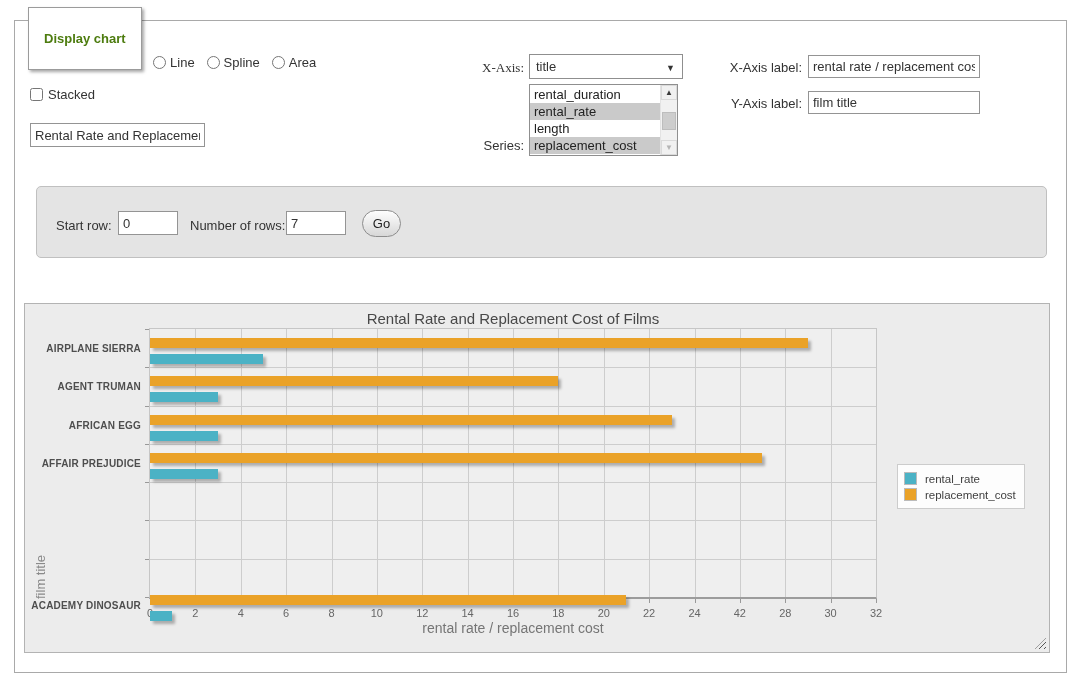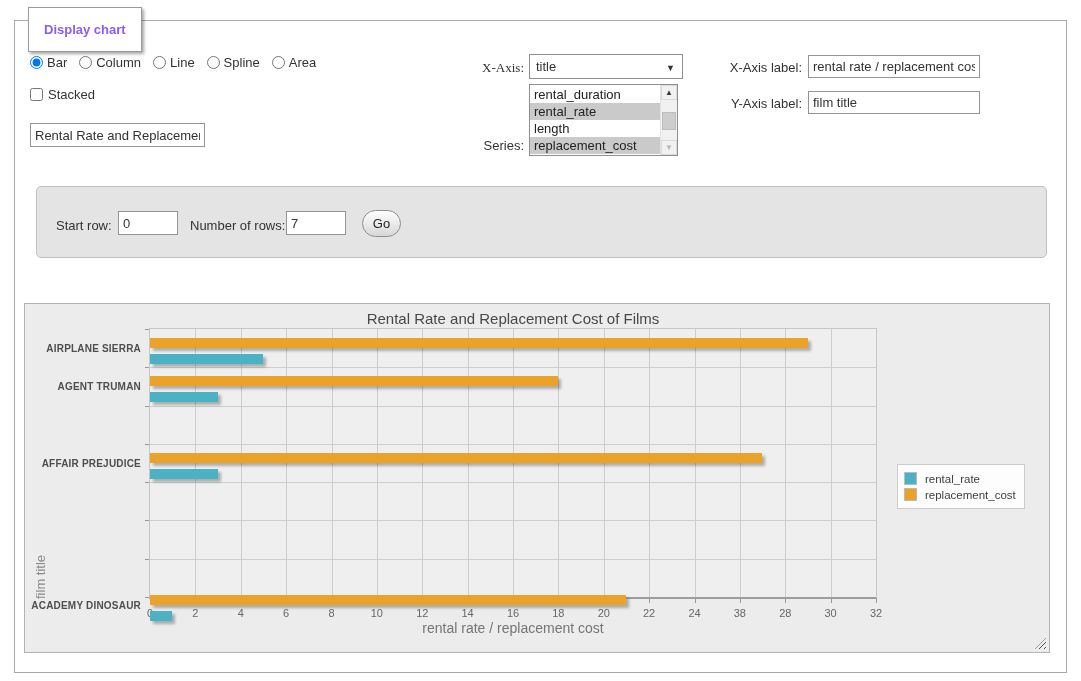--- a/index.html
+++ b/index.html
@@ -1,21 +1,21 @@
 <!DOCTYPE html>
 <html><head>
 <meta charset="utf-8">
 <style>
   * { box-sizing: border-box; margin: 0; padding: 0; }
   html,body { width:1081px; height:681px; background:#fff; font-family:"Liberation Sans",sans-serif; font-size:13px; color:#333; overflow:hidden; }
   .stage { position:relative; width:1081px; height:681px; }
 
   
   .fieldset-box { position:absolute; left:14px; top:20px; width:1053px; height:653px; border:1px solid #a9a9a9; background:#fff; }
-  .legend-tab { position:absolute; left:28px; top:7px; background:#fff; border:1px solid #9b9b9b; padding:14px 15px; font-weight:bold; font-size:13px; color:#8b5cf6; box-shadow:2px 2px 3px rgba(0,0,0,0.35); z-index:3; }
+  .legend-tab { position:absolute; left:28px; top:7px; background:#fff; border:1px solid #9b9b9b; padding:23px 15px; font-weight:bold; font-size:13px; color:#4d7c0f; box-shadow:2px 2px 3px rgba(0,0,0,0.35); z-index:3; }
   .lbl { position:absolute; font-size:13px; color:#333; white-space:nowrap; }
   .r { text-align:right; }
 
   
   .radio-row { position:absolute; left:30px; top:55px; display:flex; align-items:center; gap:12px; }
   .radio-item { display:flex; align-items:center; gap:4px; cursor:default; }
   .check-row { position:absolute; left:30px; top:87px; display:flex; align-items:center; gap:5px; }
 
   input.txt { position:absolute; border:1px solid #949494; background:#fff; height:24px; font-size:13px; padding:0 4px; font-family:inherit; color:#333; }
 
@@ -165,21 +165,21 @@
         <div class="xtick-mark" style="left: 62.5%;"></div>
         <div class="xtick-label" style="left: 62.5%;">20</div>
         <div class="vline" style="left: 68.75%;"></div>
         <div class="xtick-mark" style="left: 68.75%;"></div>
         <div class="xtick-label" style="left: 68.75%;">22</div>
         <div class="vline" style="left: 75%;"></div>
         <div class="xtick-mark" style="left: 75%;"></div>
         <div class="xtick-label" style="left: 75%;">24</div>
         <div class="vline" style="left: 81.25%;"></div>
         <div class="xtick-mark" style="left: 81.25%;"></div>
-        <div class="xtick-label" style="left: 81.25%;">38</div>
+        <div class="xtick-label" style="left: 81.25%;">42</div>
         <div class="vline" style="left: 87.5%;"></div>
         <div class="xtick-mark" style="left: 87.5%;"></div>
         <div class="xtick-label" style="left: 87.5%;">28</div>
         <div class="vline" style="left: 93.75%;"></div>
         <div class="xtick-mark" style="left: 93.75%;"></div>
         <div class="xtick-label" style="left: 93.75%;">30</div>
         <div class="xtick-mark" style="left: 100%;"></div>
         <div class="xtick-label" style="left: 100%;">32</div>
         <div class="ytick-mark" style="top: 0%;"></div>
         <div class="hline" style="top: 14.2857%;"></div>
@@ -198,20 +198,25 @@
         <div class="cat-row" style="top: 0%; height: 14.2857%;">
           <div class="cat-label">AIRPLANE SIERRA</div>
           <div class="bar" style="background: rgb(234, 162, 40); width: 90.5938%; top: 9px;"></div>
           <div class="bar" style="background: rgb(75, 178, 197); width: 15.5938%; top: 25px;"></div>
         </div>
         <div class="cat-row" style="top: 14.2857%; height: 14.2857%;">
           <div class="cat-label">AGENT TRUMAN</div>
           <div class="bar" style="background: rgb(234, 162, 40); width: 56.2187%; top: 9px;"></div>
           <div class="bar" style="background: rgb(75, 178, 197); width: 9.34375%; top: 25px;"></div>
         </div>
+        <div class="cat-row" style="top: 28.5714%; height: 14.2857%;">
+          <div class="cat-label">AFRICAN EGG</div>
+          <div class="bar" style="background: rgb(234, 162, 40); width: 71.8438%; top: 9px;"></div>
+          <div class="bar" style="background: rgb(75, 178, 197); width: 9.34375%; top: 25px;"></div>
+        </div>
         <div class="cat-row" style="top: 42.8571%; height: 14.2857%;">
           <div class="cat-label">AFFAIR PREJUDICE</div>
           <div class="bar" style="background: rgb(234, 162, 40); width: 84.3438%; top: 9px;"></div>
           <div class="bar" style="background: rgb(75, 178, 197); width: 9.34375%; top: 25px;"></div>
         </div>
         <div class="cat-row" style="top: 85.7143%; height: 14.2857%; margin-top: 27px;">
           <div class="cat-label">ACADEMY DINOSAUR</div>
           <div class="bar" style="background: rgb(234, 162, 40); width: 65.5938%; top: 9px;"></div>
           <div class="bar" style="background: rgb(75, 178, 197); width: 3.09375%; top: 25px;"></div>
         </div>

